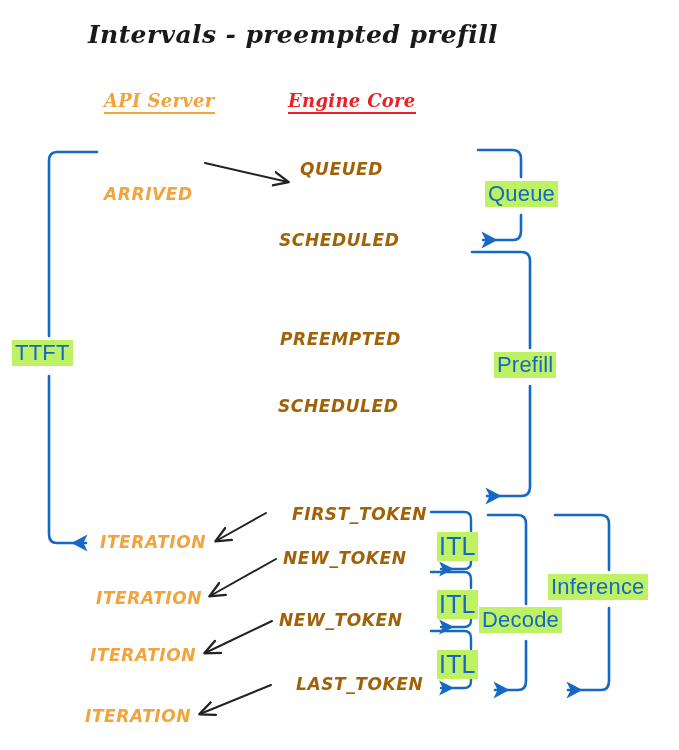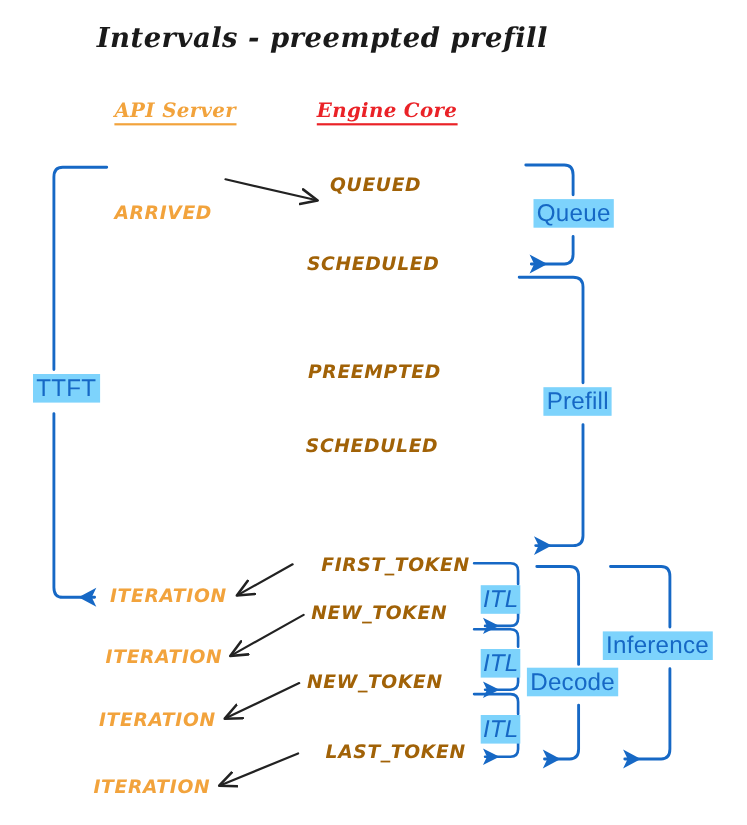--- a/index.html
+++ b/index.html
@@ -37,23 +37,23 @@
     letter-spacing:.6px;
   }
   .s-orange{color:#F2A33C;}
   .s-red{color:#a16207;}
 
   
   .blue-label{
     font-family:"Liberation Sans", sans-serif;
     font-weight:400;color:#1668C5;
     font-size:22px;letter-spacing:.2px;
-    background:#7dd3fc;padding:0 3px;
+    background:#bef264;padding:0 3px;
   }
-  .blue-label.sm{font-size:22px;padding:0 2px;font-style:italic;}
+  .blue-label.sm{font-size:25px;padding:0 2px;}
 </style>
 </head>
 <body>
 
 <div id="canvas">
 
   <svg class="layer" viewBox="0 0 679 750">
     <defs>
       <marker id="blk" markerWidth="9" markerHeight="9" refX="7.6" refY="4" orient="auto" markerUnits="strokeWidth">
         <path d="M0.4,0.6 L8,4 L0.4,7.4" fill="none" stroke="#222" stroke-width="1.15" stroke-linecap="round" stroke-linejoin="round"></path>
@@ -130,21 +130,21 @@
 
   <div class="txt state s-red" style="left:300px;top:159px;">QUEUED</div>
   <div class="txt state s-red" style="left:279px;top:230px;">SCHEDULED</div>
   <div class="txt state s-red" style="left:280px;top:308px;margin-top:21px;">PREEMPTED</div>
   <div class="txt state s-red" style="left:278px;top:396px;">SCHEDULED</div>
   <div class="txt state s-red" style="left:272px;top:504px;margin-left:20px;">FIRST_TOKEN</div>
   <div class="txt state s-red" style="left:283px;top:548px;">NEW_TOKEN</div>
   <div class="txt state s-red" style="left:279px;top:610px;">NEW_TOKEN</div>
   <div class="txt state s-red" style="left:296px;top:674px;">LAST_TOKEN</div>
 
-  <div class="txt blue-label" style="left:30px;top:340px;">TTFT</div>
+  <div class="txt blue-label" style="left:12px;top:340px;">TTFT</div>
   <div class="txt blue-label" style="left:485px;top:181px;">Queue</div>
   <div class="txt blue-label" style="left:494px;top:352px;">Prefill</div>
   <div class="txt blue-label" style="left:548px;top:574px;">Inference</div>
   <div class="txt blue-label" style="left:479px;top:607px;">Decode</div>
   <div class="txt blue-label sm" style="left:437px;top:532px;">ITL</div>
   <div class="txt blue-label sm" style="left:437px;top:590px;">ITL</div>
   <div class="txt blue-label sm" style="left:437px;top:650px;">ITL</div>
 
 </div>
 

